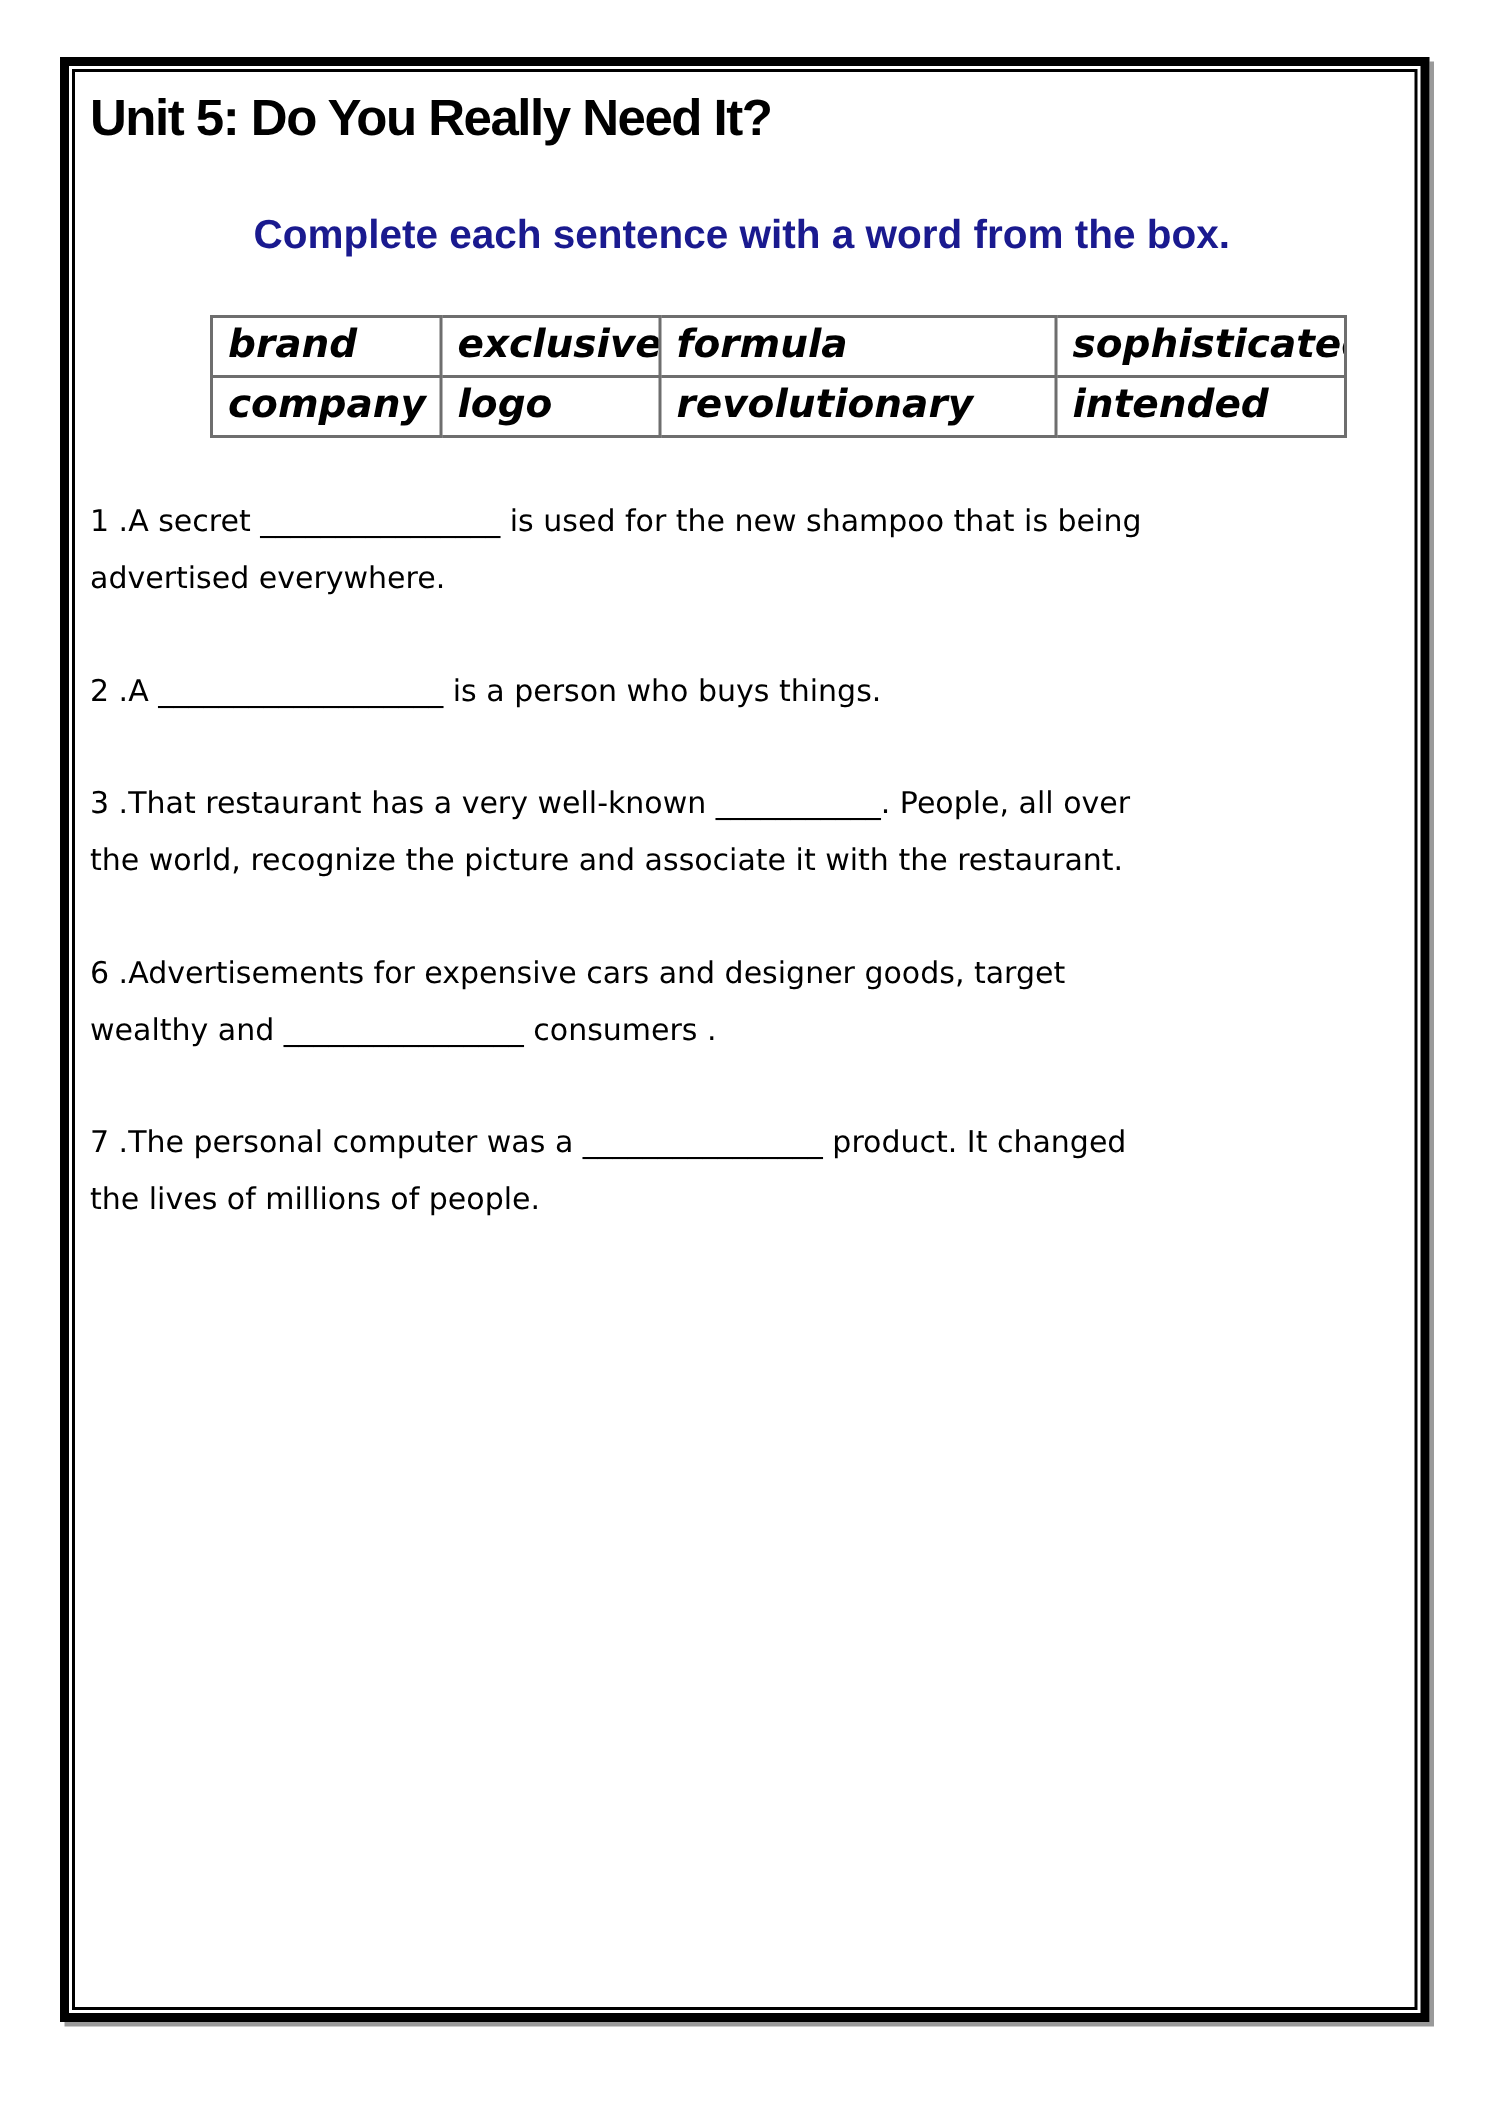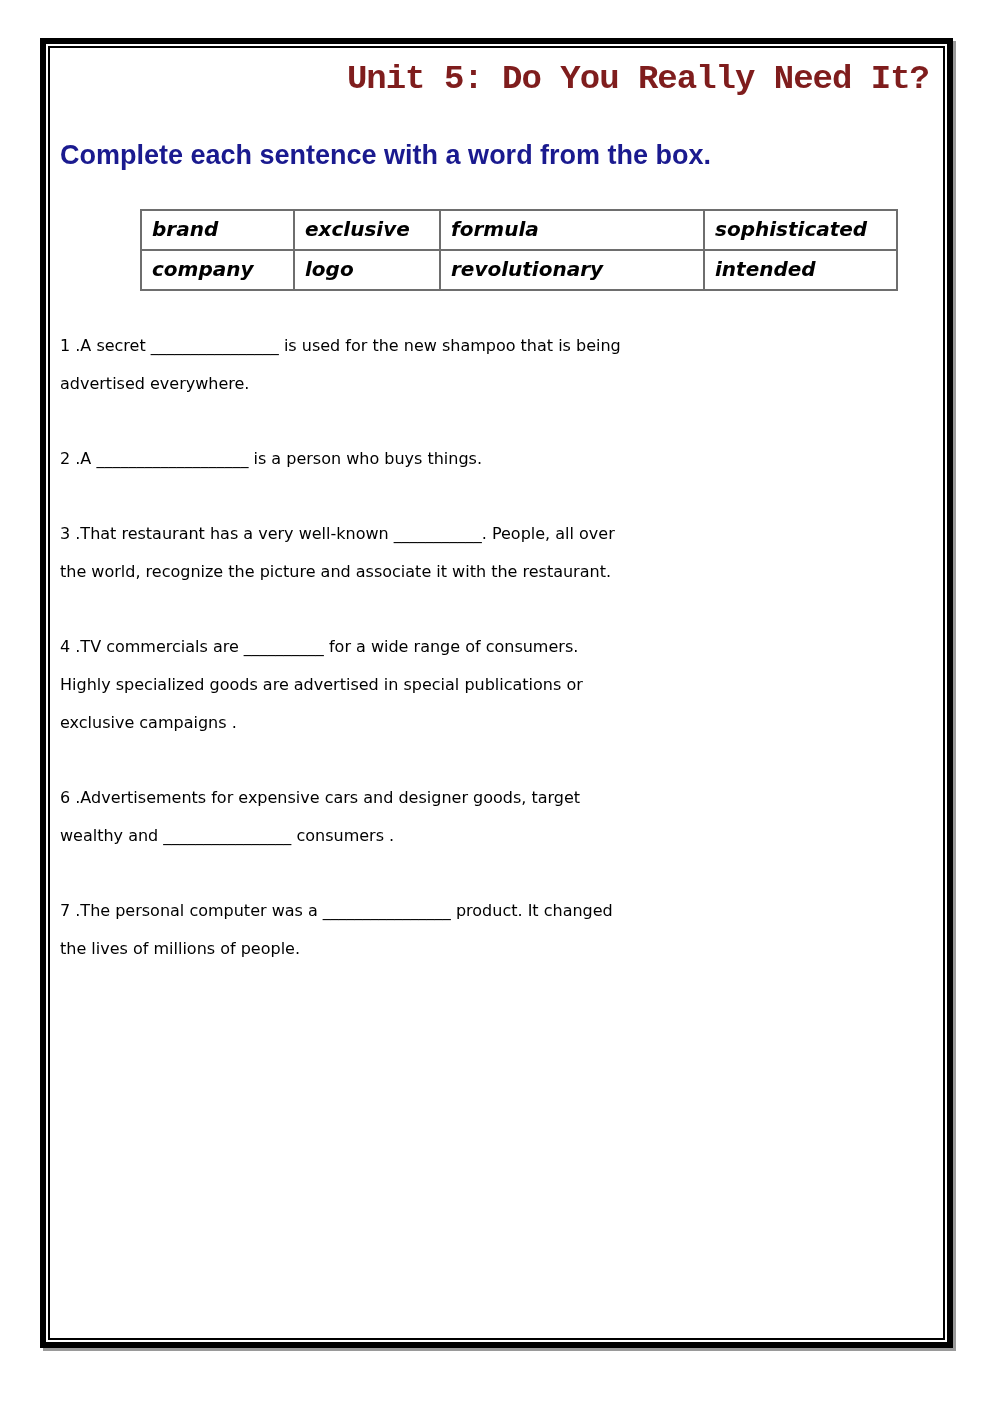--- a/index.html
+++ b/index.html
@@ -18,61 +18,62 @@
     background: #ffffff;
     box-shadow: 3px 3px 0 #9a9a9a;
   }
   .frame-inner {
     width: 100%; height: 100%;
     border: 2px solid #000000;
     padding: 6px 14px 0 10px;
     overflow: hidden;
   }
   .title {
-    font-family: Liberation Mono, monospace;
+    font-family: Liberation Sans, sans-serif;
     font-weight: bold;
     font-size: 34px;
     letter-spacing: -1px;
-    color: #7f1d1d;
-    text-align: right;
+    color: #000000;
+    text-align: left;
     margin: 6px 0 0 0;
   }
   .instruction {
     font-family: "Liberation Sans", sans-serif;
     font-weight: bold;
     font-size: 27px;
     color: #1a1a8f;
     margin: 42px 0 0 0;
+    text-align: center;
   }
   table.word-box {
     margin: 38px 0 0 80px;
     border-collapse: collapse;
     table-layout: fixed;
     width: 708px;
     border: 2px solid #2a2a2a;
   }
   table.word-box td {
     border: 2px solid #6e6e6e;
     font-family: "DejaVu Sans", sans-serif;
     font-weight: bold;
     font-style: italic;
-    font-size: 20px;
+    font-size: 26px;
     color: #000000;
     padding: 3px 6px 5px 10px;
     height: 40px;
     white-space: nowrap;
     overflow: hidden;
   }
   .col-1 { width: 153px; }
   .col-2 { width: 146px; }
   .col-3 { width: 264px; }
   .col-4 { width: 193px; }
   .sentences {
     margin-top: 36px;
-    font-size: 16px;
+    font-size: 20px;
     line-height: 38px;
     color: #000000;
   }
   .sentence { margin: 0 0 37px 0; }
   .stext { white-space: pre-line; }
 </style>
 </head>
 <body>
 
 <div class="frame">
@@ -98,23 +99,20 @@
         </tr>
       </tbody>
     </table>
 
     <div class="sentences">
       <p class="sentence"><span class="num">1 .</span><span class="stext">A secret ________________ is used for the new shampoo that is being
 advertised everywhere.</span></p>
       <p class="sentence"><span class="num">2 .</span><span class="stext">A ___________________ is a person who buys things.</span></p>
       <p class="sentence"><span class="num">3 .</span><span class="stext">That restaurant has a very well-known ___________. People, all over
 the world, recognize the picture and associate it with the restaurant.</span></p>
-      <p class="sentence"><span class="num">4 .</span><span class="stext">TV commercials are __________ for a wide range of consumers.
-Highly specialized goods are advertised in special publications or
-exclusive campaigns .</span></p>
       <p class="sentence"><span class="num">6 .</span><span class="stext">Advertisements for expensive cars and designer goods, target
 wealthy and ________________ consumers .</span></p>
       <p class="sentence"><span class="num">7 .</span><span class="stext">The personal computer was a ________________ product. It changed
 the lives of millions of people.</span></p>
     </div>
 
   </div>
 </div>
 
 </body></html>

